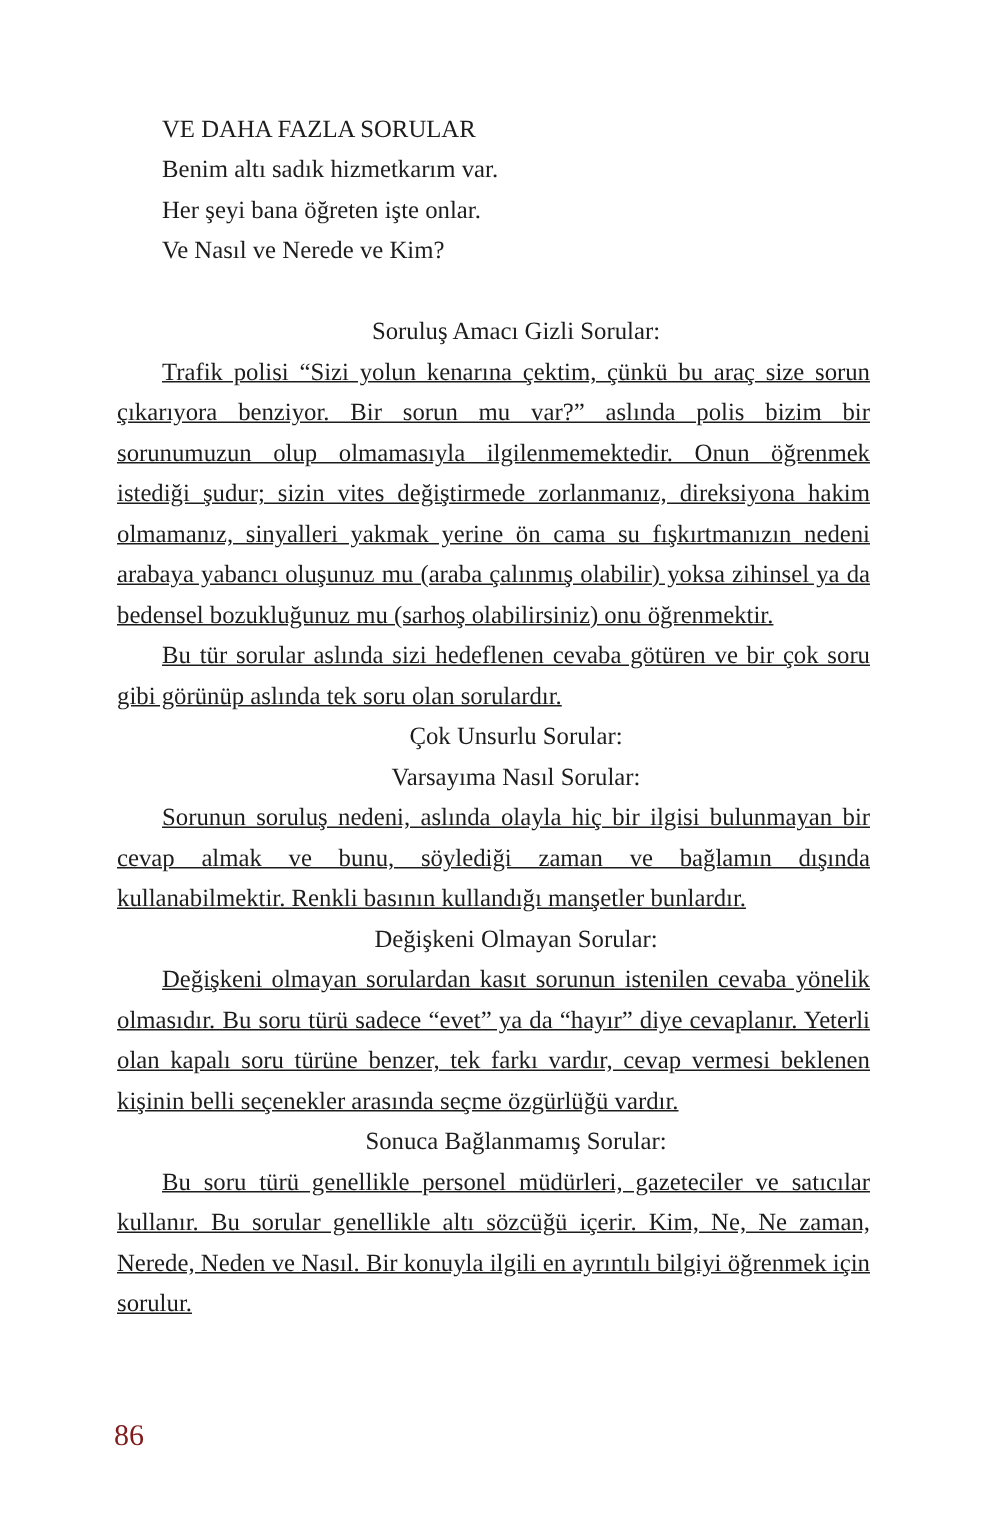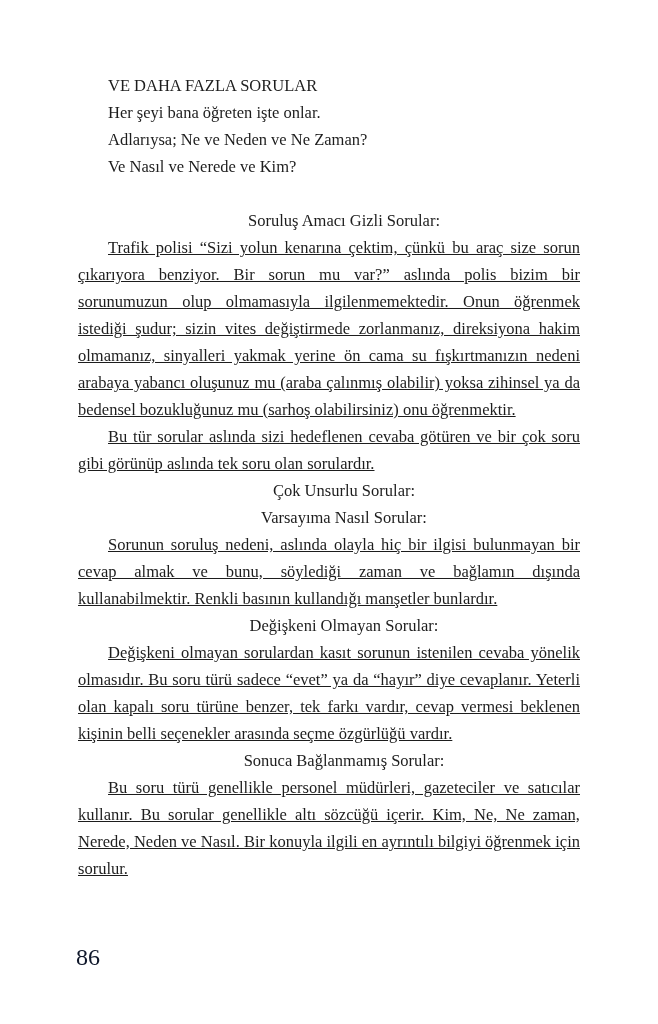--- a/index.html
+++ b/index.html
@@ -39,35 +39,35 @@
   .para {
     margin: 0;
     text-indent: 30px;
     text-align: justify;
     text-decoration: underline;
   }
   .page-number {
     position: absolute;
     left: 76px;
     top: 944px;
-    font-size: 24px;
+    font-size: 20px;
     line-height: 27px;
-    color: #0f172a;
+    color: #7f1d1d;
   }
 </style>
 </head>
 <body>
 
 <div class="page">
   <div class="text-block">
 
     <div class="poem">
       <div class="poem-line">VE DAHA FAZLA SORULAR</div>
+      <div class="poem-line">Benim altı sadık hizmetkarım var.</div>
       <div class="poem-line">Her şeyi bana öğreten işte onlar.</div>
-      <div class="poem-line">Adlarıysa; Ne ve Neden ve Ne Zaman?</div>
       <div class="poem-line">Ve Nasıl ve Nerede ve Kim?</div>
     </div>
 
     <div class="sections">
       <p class="line heading-line">Soruluş Amacı Gizli Sorular:</p>
       <p class="line para">Trafik polisi “Sizi yolun kenarına çektim, çünkü bu araç size sorun çıkarıyora benziyor. Bir sorun mu var?” aslında polis bizim bir sorunumuzun olup olmamasıyla ilgilenmemektedir. Onun öğrenmek istediği şudur; sizin vites değiştirmede zorlanmanız, direksiyona hakim olmamanız, sinyalleri yakmak yerine ön cama su fışkırtmanızın nedeni arabaya yabancı oluşunuz mu (araba çalınmış olabilir) yoksa zihinsel ya da bedensel bozukluğunuz mu (sarhoş olabilirsiniz) onu öğrenmektir.</p>
       <p class="line para">Bu tür sorular aslında sizi hedeflenen cevaba götüren ve bir çok soru gibi görünüp aslında tek soru olan sorulardır.</p>
       <p class="line heading-line">Çok Unsurlu Sorular:</p>
       <p class="line heading-line">Varsayıma Nasıl Sorular:</p>
       <p class="line para">Sorunun soruluş nedeni, aslında olayla hiç bir ilgisi bulunmayan bir cevap almak ve bunu, söylediği zaman ve bağlamın dışında kullanabilmektir. Renkli basının kullandığı manşetler bunlardır.</p>

